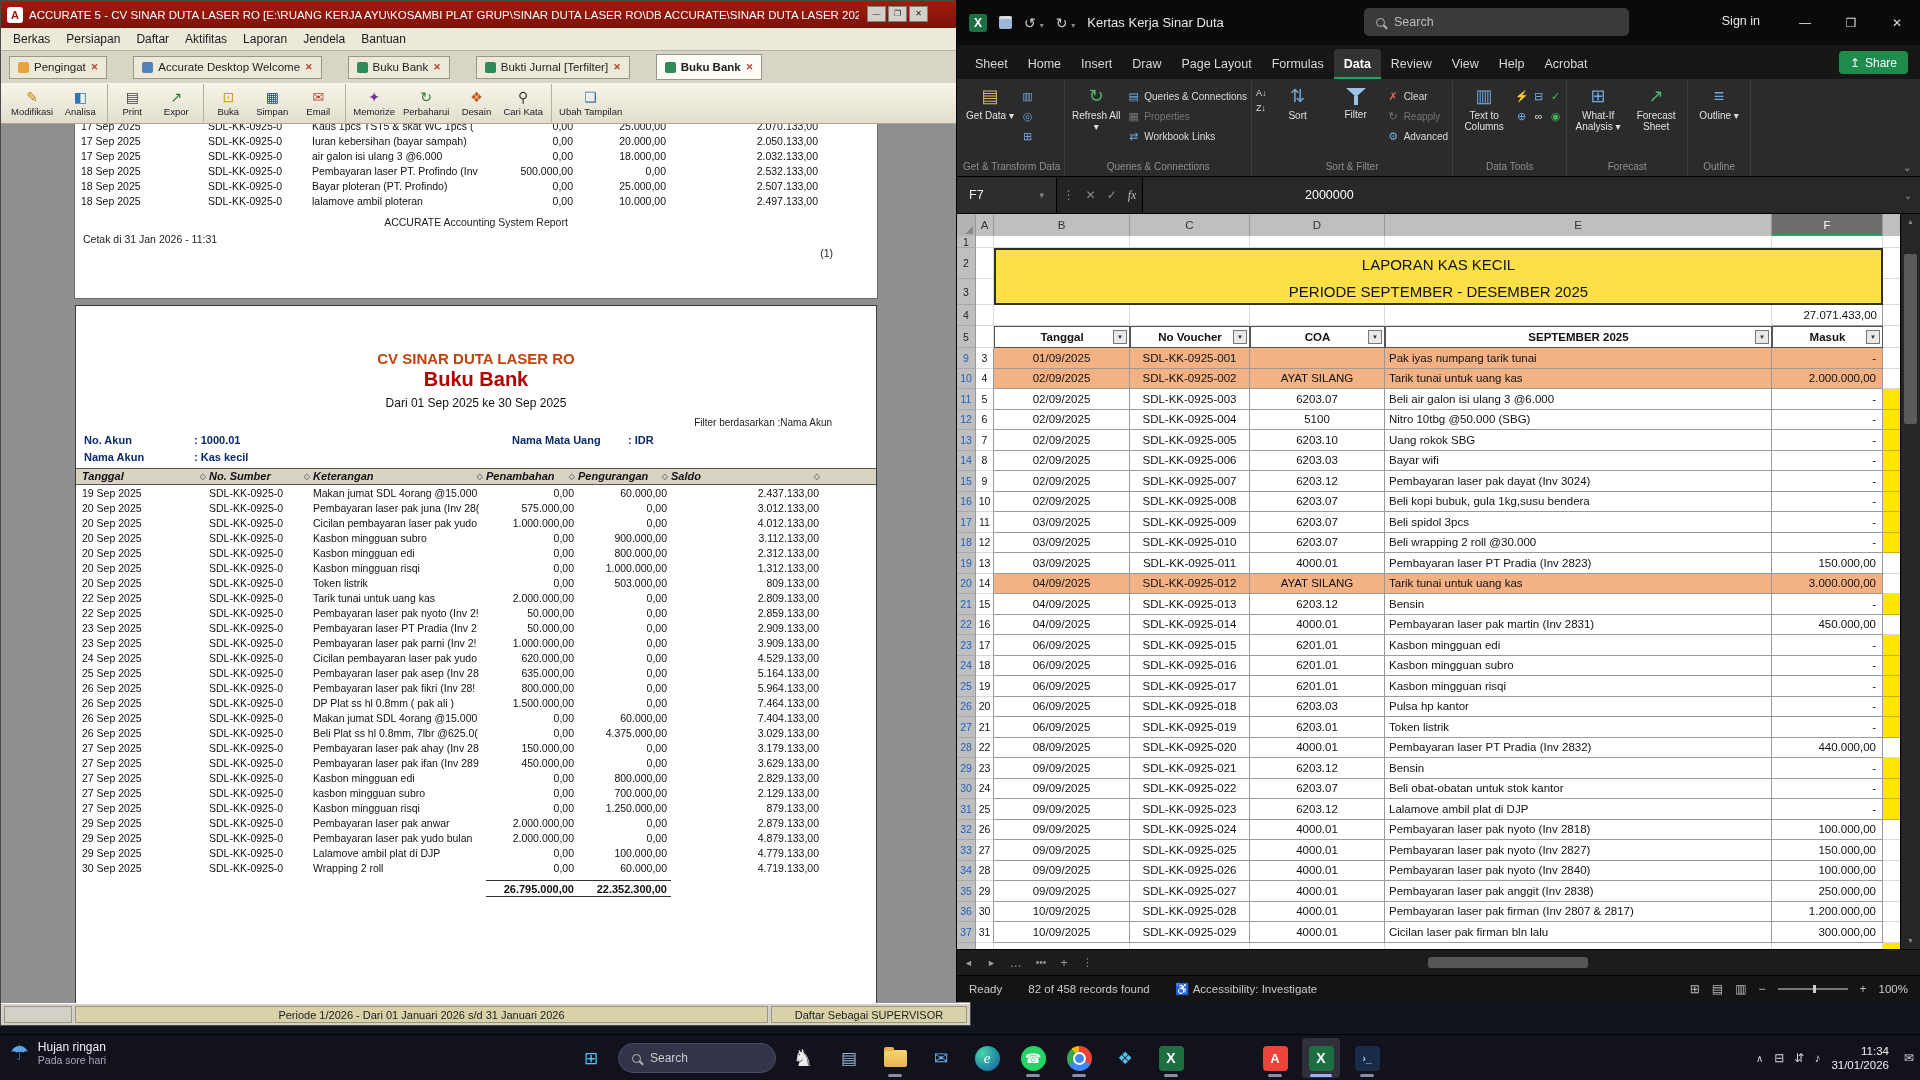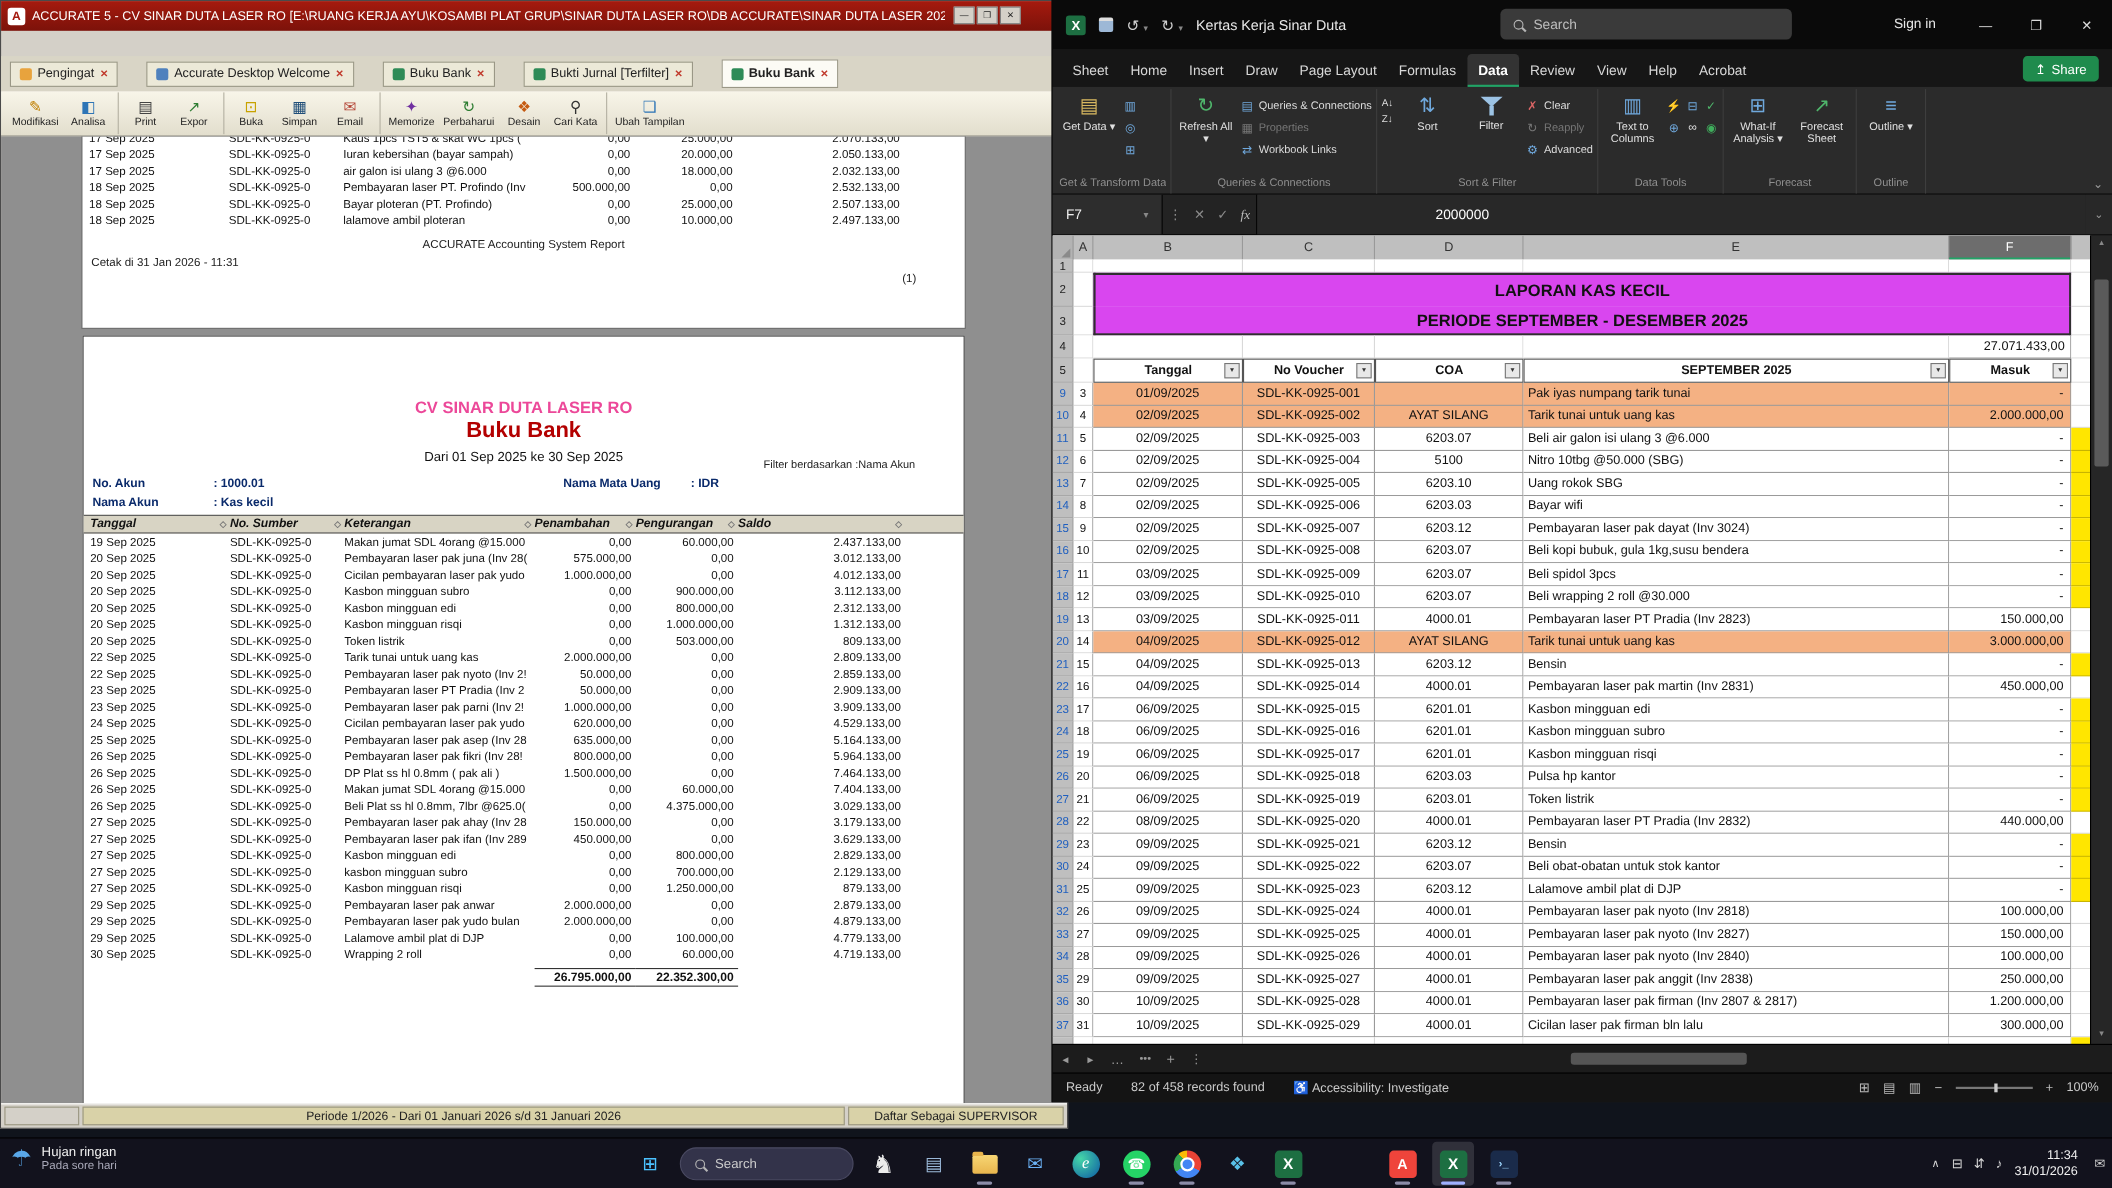--- a/index.html
+++ b/index.html
@@ -36,21 +36,21 @@
 .page{position:absolute;left:74px;width:802px;background:#fff}
 .p1{top:0;height:174px;overflow:hidden;box-shadow:0 0 0 1px #6e6e6e}
 .p2{top:181px;height:822px;border:1px solid #3c3c3c}
 .rrow{display:grid;grid-template-columns:127px 104px 173px 92px 93px 152px;height:15px;font-size:10.5px;line-height:15px;color:#111;padding-left:6px}
 .rrow span{overflow:hidden;white-space:nowrap}
 .rrow .c4,.rrow .c5,.rrow .c6{text-align:right;padding-right:4px}
 .p1 .rt{margin-top:-5px}
 .p1foot1{position:absolute;top:92px;left:0;right:0;text-align:center;font-size:10.5px;color:#222}
 .p1foot2{position:absolute;top:109px;left:8px;font-size:10.5px;color:#222}
 .p1no{position:absolute;top:123px;right:44px;font-size:10.5px;color:#222}
-.p2-company{margin-top:56px;text-align:center;font-weight:bold;font-size:15px;color:#ec4899}
+.p2-company{margin-top:44px;text-align:center;font-weight:bold;font-size:15px;color:#c2410c}
 .p2-title{text-align:center;font-weight:bold;font-size:20px;color:#b30000;margin-top:1px}
 .p2-period{text-align:center;font-size:12px;margin-top:5px;color:#111}
 .p2-filter{position:absolute;top:111px;right:44px;font-size:10px;color:#222}
 .inf{position:absolute;font-size:11px;font-weight:bold;color:#0a2a6b;white-space:nowrap}
 .p2-head{position:absolute;top:162px;left:0;right:0;height:17px;background:#d8d4c4;border-top:1px solid #555;border-bottom:1px solid #555;display:grid;grid-template-columns:127px 104px 173px 92px 93px 152px;padding-left:6px;font-size:11px;font-weight:bold;color:#111;line-height:15px}
 .ph{display:flex;justify-content:space-between;align-items:center;padding-right:3px;overflow:hidden}
 .dia{color:#777;font-size:8px;font-style:normal}
 .p2-rows{position:absolute;top:180px;left:0;right:0}
 .p2-total{position:absolute;top:574px;left:0;right:0;display:grid;grid-template-columns:127px 104px 173px 92px 93px 152px;padding-left:6px;font-size:11px;font-weight:bold;color:#111}
 .p2-total .tt{border-top:1px solid #333;border-bottom:1px solid #333;text-align:right;padding-right:4px;height:17px;line-height:16px}
@@ -108,21 +108,21 @@
 .xch{border-right:1px solid #999;font-size:11.5px;color:#333;display:flex;align-items:center;justify-content:center}
 .wA{width:18px}.wB{width:136px}.wC{width:120px}.wD{width:135px}.wE{width:387px}.wF{width:111px}.wG{width:18px}
 .xch.sel{background:#6d6d6d;color:#fff;box-shadow:inset 0 -2px 0 #21a366}
 .xrows{position:absolute;top:22px;left:0;right:0;bottom:0}
 .xrow{display:flex}
 .rh{width:19px;background:#bfbfbf;border-right:1px solid #999;border-bottom:1px solid #a8a8a8;font-size:10.5px;color:#222;display:flex;align-items:center;justify-content:center;overflow:hidden}
 .cell{border-right:1px solid #d9d9d9;border-bottom:1px solid #d9d9d9;font-size:11.5px;color:#111;display:flex;align-items:center;overflow:hidden;white-space:nowrap;background:#fff}
 .r1{height:12px}.r2{height:31px}.r3{height:26px}.r4{height:21px}.r5{height:22px}
 .xbody .xrow{height:20.5px}
 .rpartial{height:7px}
-.mergeBF{width:889px;background:#d946ef;font-weight:bold;color:#111;display:flex;align-items:center;justify-content:center;font-size:15px;border:2px solid #2f2f2f}
+.mergeBF{width:889px;background:#fde047;font-weight:normal;color:#111;display:flex;align-items:center;justify-content:center;font-size:15px;border:2px solid #2f2f2f}
 .r2 .mergeBF{border-bottom:none}
 .r3 .mergeBF{border-top:none}
 .r4 .wF{justify-content:flex-end;padding-right:5px;border-color:#9a9a9a}
 .xh{font-weight:bold;justify-content:center;border:1px solid #555;position:relative;font-size:11.5px}
 .fdd{position:absolute;right:2px;top:50%;transform:translateY(-50%);width:14px;height:14px;background:#e8e8e8;border:1px solid #777;font-size:6px;color:#333;display:flex;align-items:center;justify-content:center}
 .xbody .cell{border-color:#9a9a9a #9a9a9a}
 .xbody .wA{justify-content:center;font-size:10.5px;border-color:#d9d9d9 #9a9a9a #d9d9d9 #d9d9d9}
 .xbody .wB,.xbody .wC,.xbody .wD{justify-content:center}
 .xbody .wE{padding-left:4px}
 .xbody .wF{justify-content:flex-end;padding-right:6px}
@@ -191,20 +191,30 @@
   <section class="acc">
     <header class="acc-title">
       <span class="acc-ico">A</span>
       <span class="acc-title-text">ACCURATE 5 - CV SINAR DUTA LASER RO   [E:\RUANG KERJA AYU\KOSAMBI PLAT GRUP\SINAR DUTA LASER RO\DB ACCURATE\SINAR DUTA LASER 2025.GD...</span>
       <span class="acc-btns">
         <span class="acc-b">—</span>
         <span class="acc-b">❐</span>
         <span class="acc-b">✕</span>
       </span>
     </header>
+    <nav class="acc-menu">
+
+    <span class="acc-mi">Berkas</span>
+        <span class="acc-mi">Persiapan</span>
+        <span class="acc-mi">Daftar</span>
+        <span class="acc-mi">Aktifitas</span>
+        <span class="acc-mi">Laporan</span>
+        <span class="acc-mi">Jendela</span>
+        <span class="acc-mi">Bantuan</span>
+      </nav>
     <div class="acc-tabs">
 
         <div class="acc-tab t-orange">
           <span class="acc-tab-ic"></span>
           <span class="acc-tab-lb">Pengingat</span>
           <span class="acc-tab-x">✕</span>
         </div>
 
         <div class="acc-tab t-blue">
           <span class="acc-tab-ic"></span>

